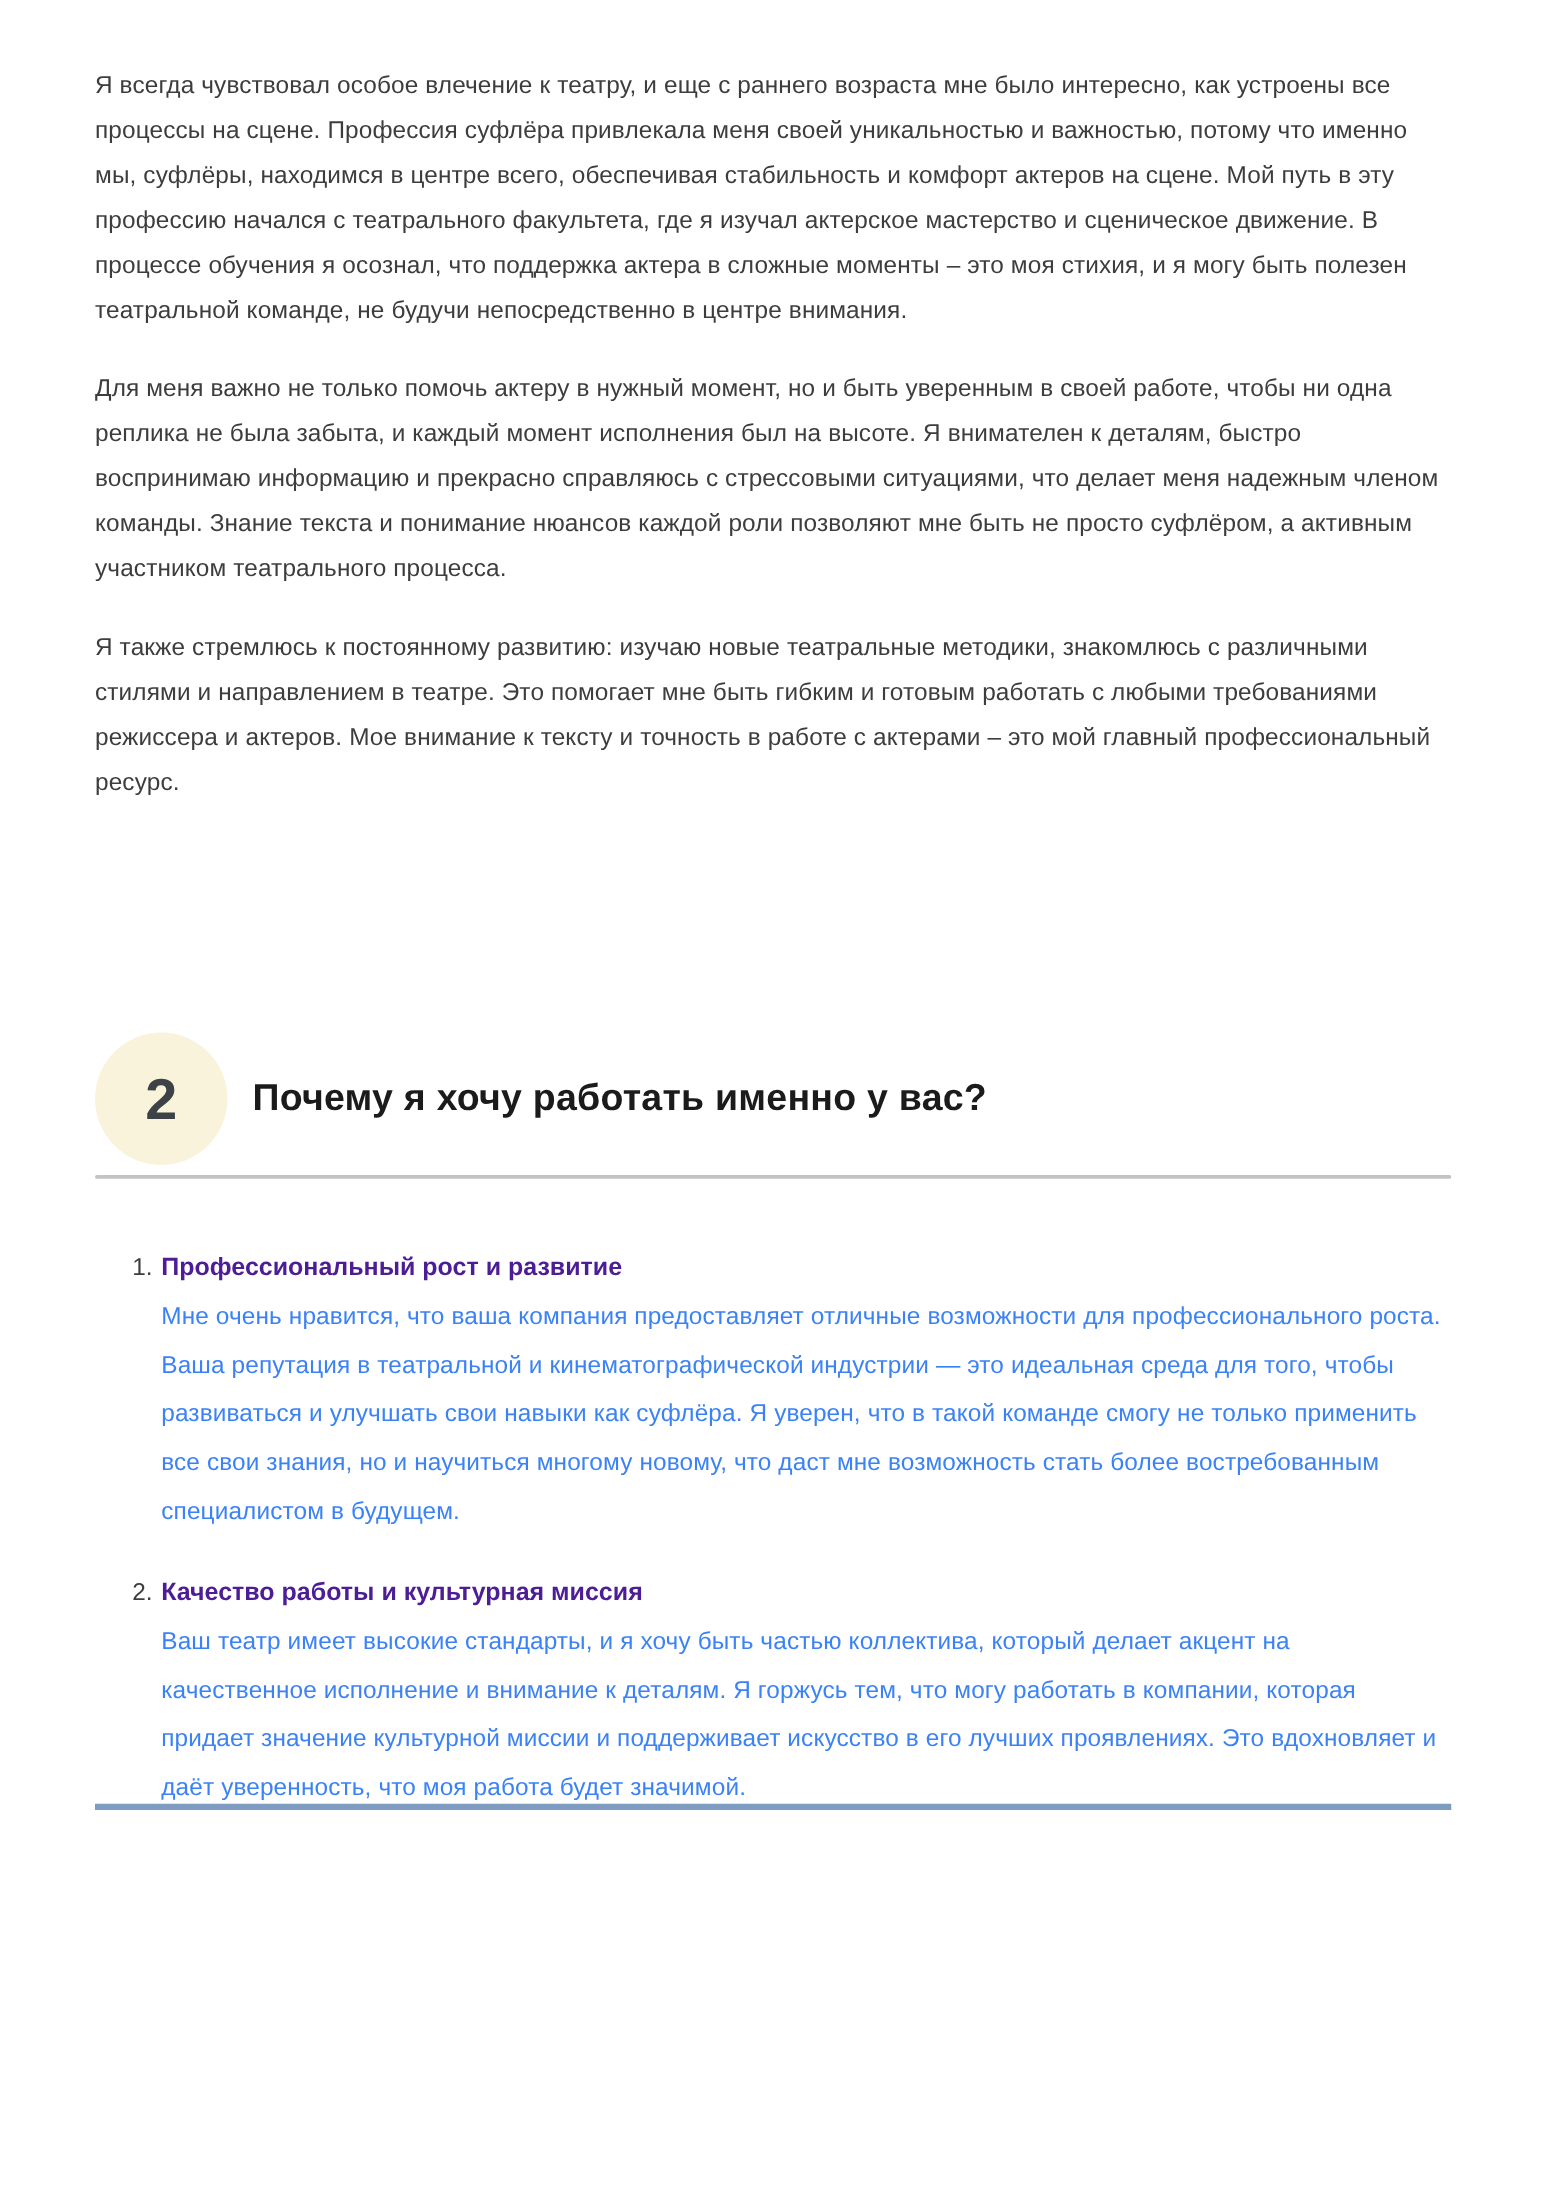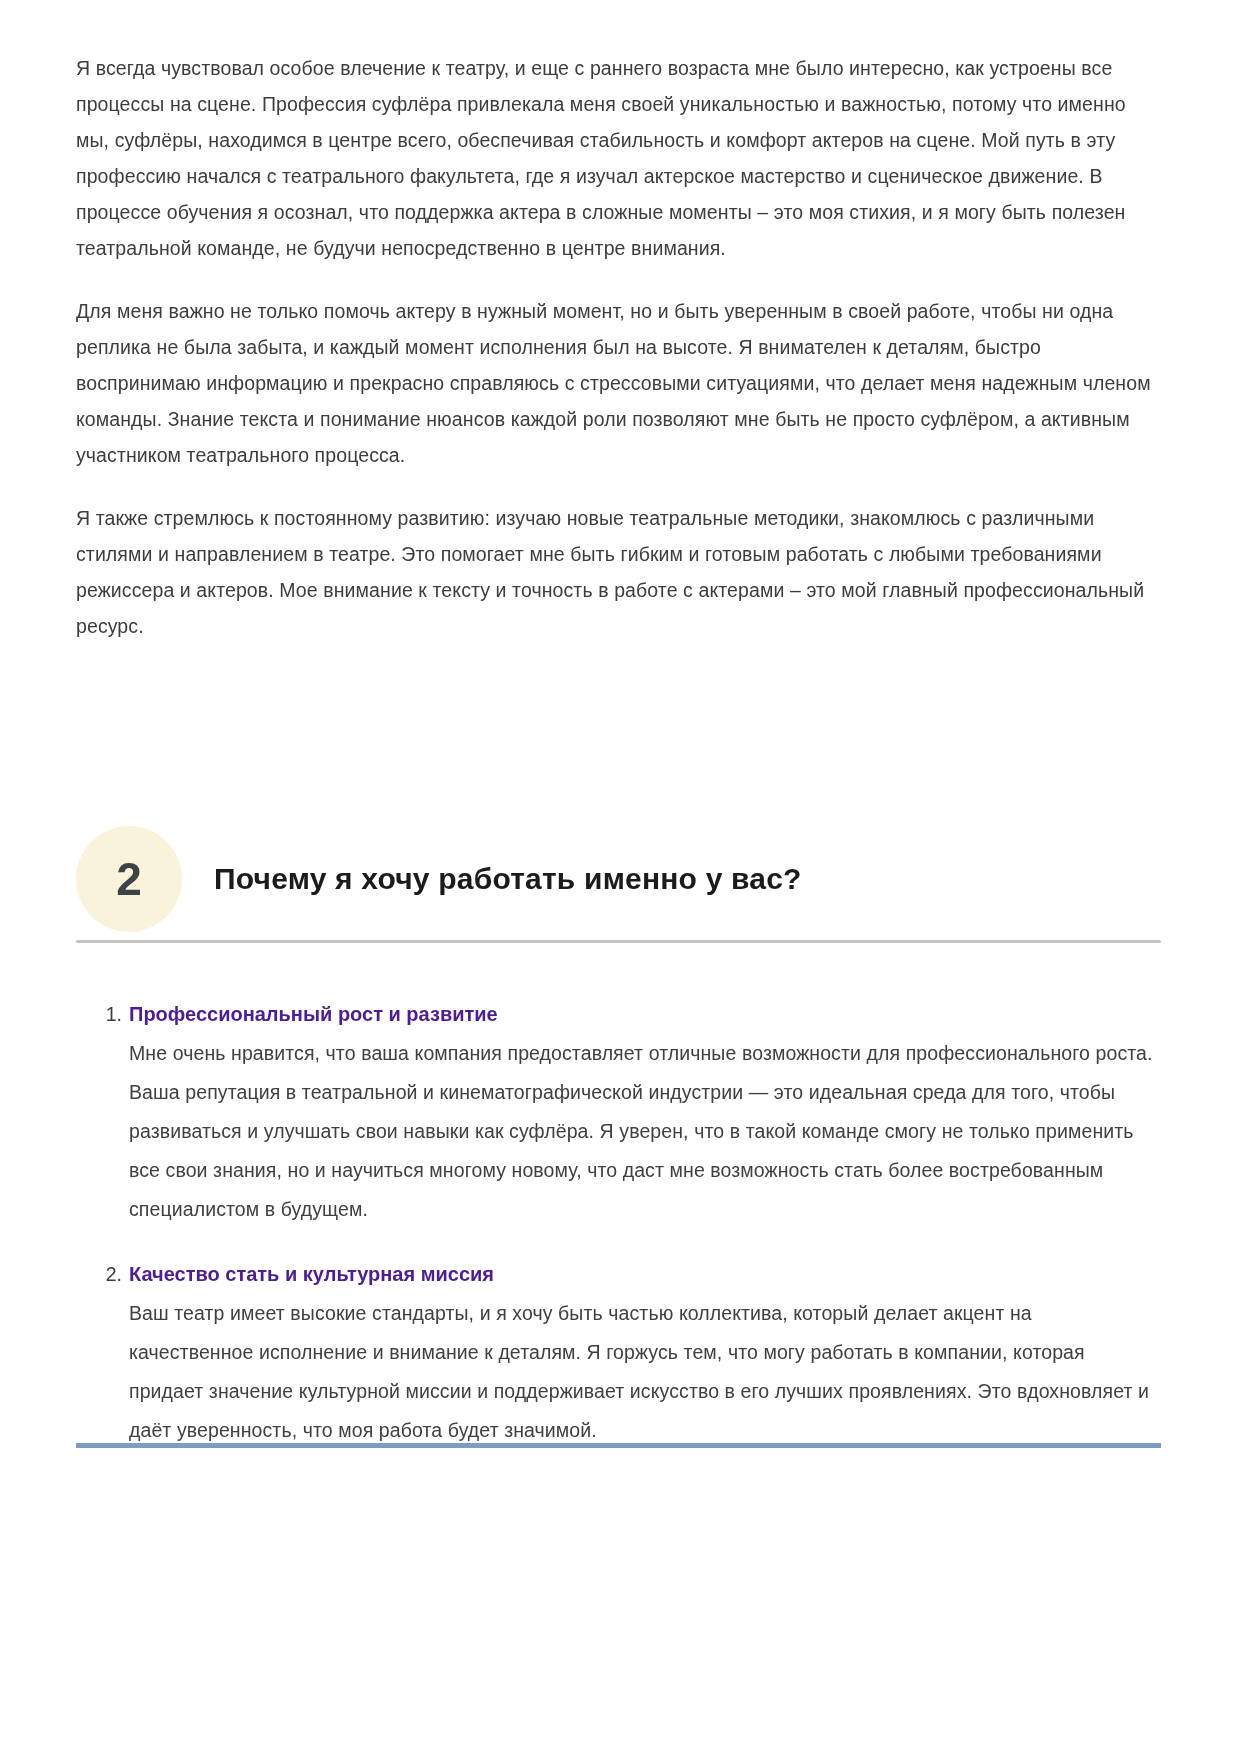--- a/index.html
+++ b/index.html
@@ -41,21 +41,21 @@
     background: #faf3dc;
     color: #3d4246;
     font-size: 46px;
     font-weight: bold;
     display: flex;
     align-items: center;
     justify-content: center;
     flex: 0 0 auto;
   }
   .section-title {
-    margin-left: 32px;
+    margin-left: 20px;
     font-size: 30px;
     font-weight: bold;
     color: #1b1b1b;
     letter-spacing: 0.2px;
   }
   .section-divider {
     margin-top: 8px;
     height: 3px;
     background: #c3c3c3;
     border-radius: 2px;
@@ -81,21 +81,21 @@
   }
   .list-title {
     font-size: 20px;
     line-height: 39px;
     font-weight: bold;
     color: #4c1d95;
   }
   .list-body {
     font-size: 19.5px;
     line-height: 39px;
-    color: #404040;
+    color: #3b82f6;
     letter-spacing: 0.1px;
   }
   .bottom-rule {
     position: absolute;
     left: 76px;
     right: 78px;
     bottom: 0;
     height: 5px;
     background: #7d9cc0;
   }
@@ -124,21 +124,21 @@
       <div class="list-marker">1.</div>
       <div class="list-content">
         <div class="list-title">Профессиональный рост и развитие</div>
         <div class="list-body">Мне очень нравится, что ваша компания предоставляет отличные возможности для профессионального роста. Ваша репутация в театральной и кинематографической индустрии — это идеальная среда для того, чтобы развиваться и улучшать свои навыки как суфлёра. Я уверен, что в такой команде смогу не только применить все свои знания, но и научиться многому новому, что даст мне возможность стать более востребованным специалистом в будущем.</div>
       </div>
     </div>
 
     <div class="list-item">
       <div class="list-marker">2.</div>
       <div class="list-content">
-        <div class="list-title">Качество стать и культурная миссия</div>
+        <div class="list-title">Качество работы и культурная миссия</div>
         <div class="list-body">Ваш театр имеет высокие стандарты, и я хочу быть частью коллектива, который делает акцент на качественное исполнение и внимание к деталям. Я горжусь тем, что могу работать в компании, которая придает значение культурной миссии и поддерживает искусство в его лучших проявлениях. Это вдохновляет и даёт уверенность, что моя работа будет значимой.</div>
       </div>
     </div>
 
   </div>
 
   <div class="bottom-rule"></div>
 
 </div>
 

